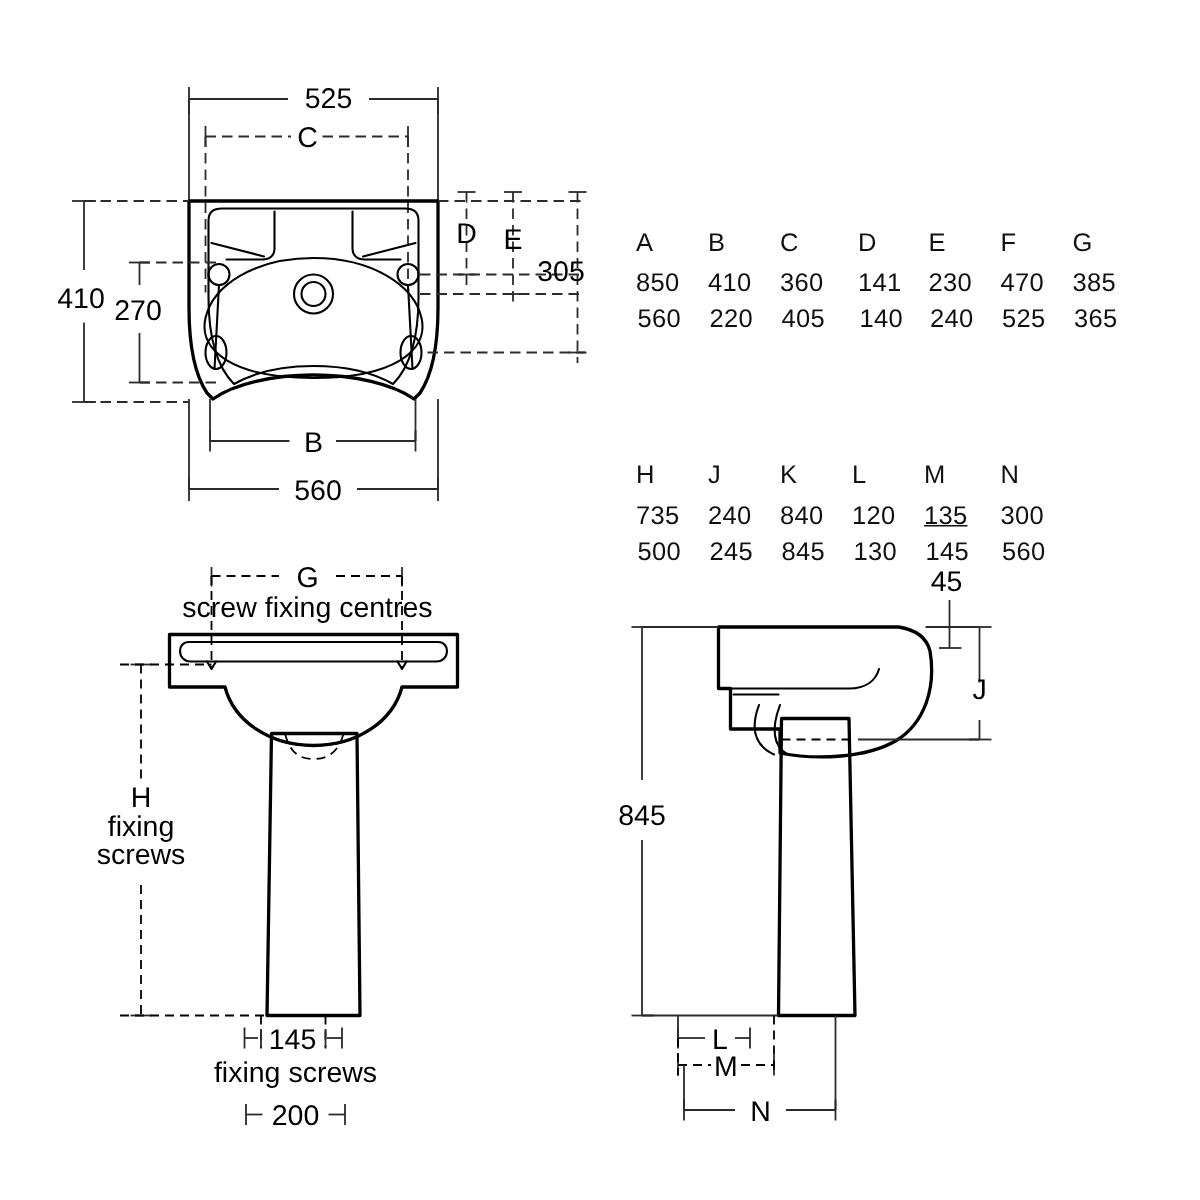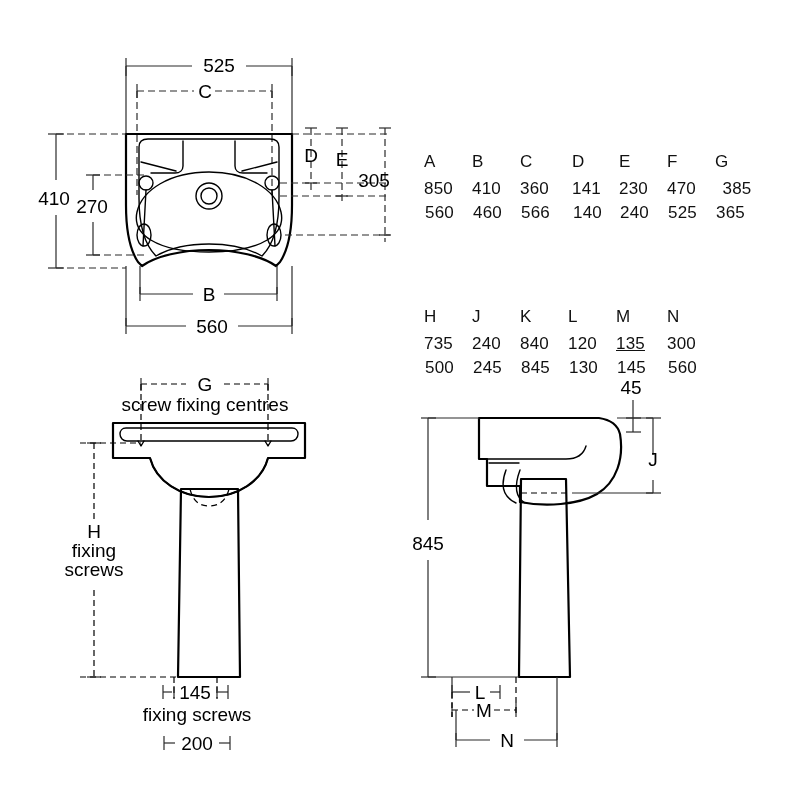--- a/index.html
+++ b/index.html
@@ -339,26 +339,26 @@
         </tr>
       </thead>
       <tbody>
         <tr>
           <td style="padding:0 0 3px 0;">850</td>
           <td style="padding:0 0 3px 0;">410</td>
           <td style="padding:0 0 3px 0;margin-left:24px;">360</td>
           <td style="padding:0 0 3px 0;">141</td>
           <td style="padding:0 0 3px 0;">230</td>
           <td style="padding:0 0 3px 0;">470</td>
-          <td style="padding:0 0 3px 0;text-align:center;">385</td>
+          <td style="padding:0 0 3px 0;">385</td>
         </tr>
         <tr>
           <td>560</td>
-          <td>460</td>
-          <td>566</td>
+          <td>220</td>
+          <td>405</td>
           <td>140</td>
           <td>240</td>
           <td>525</td>
           <td>365</td>
         </tr>
       </tbody>
     </table>
 
     <table style="border-collapse:collapse;margin-top:23px;">
       <thead>

